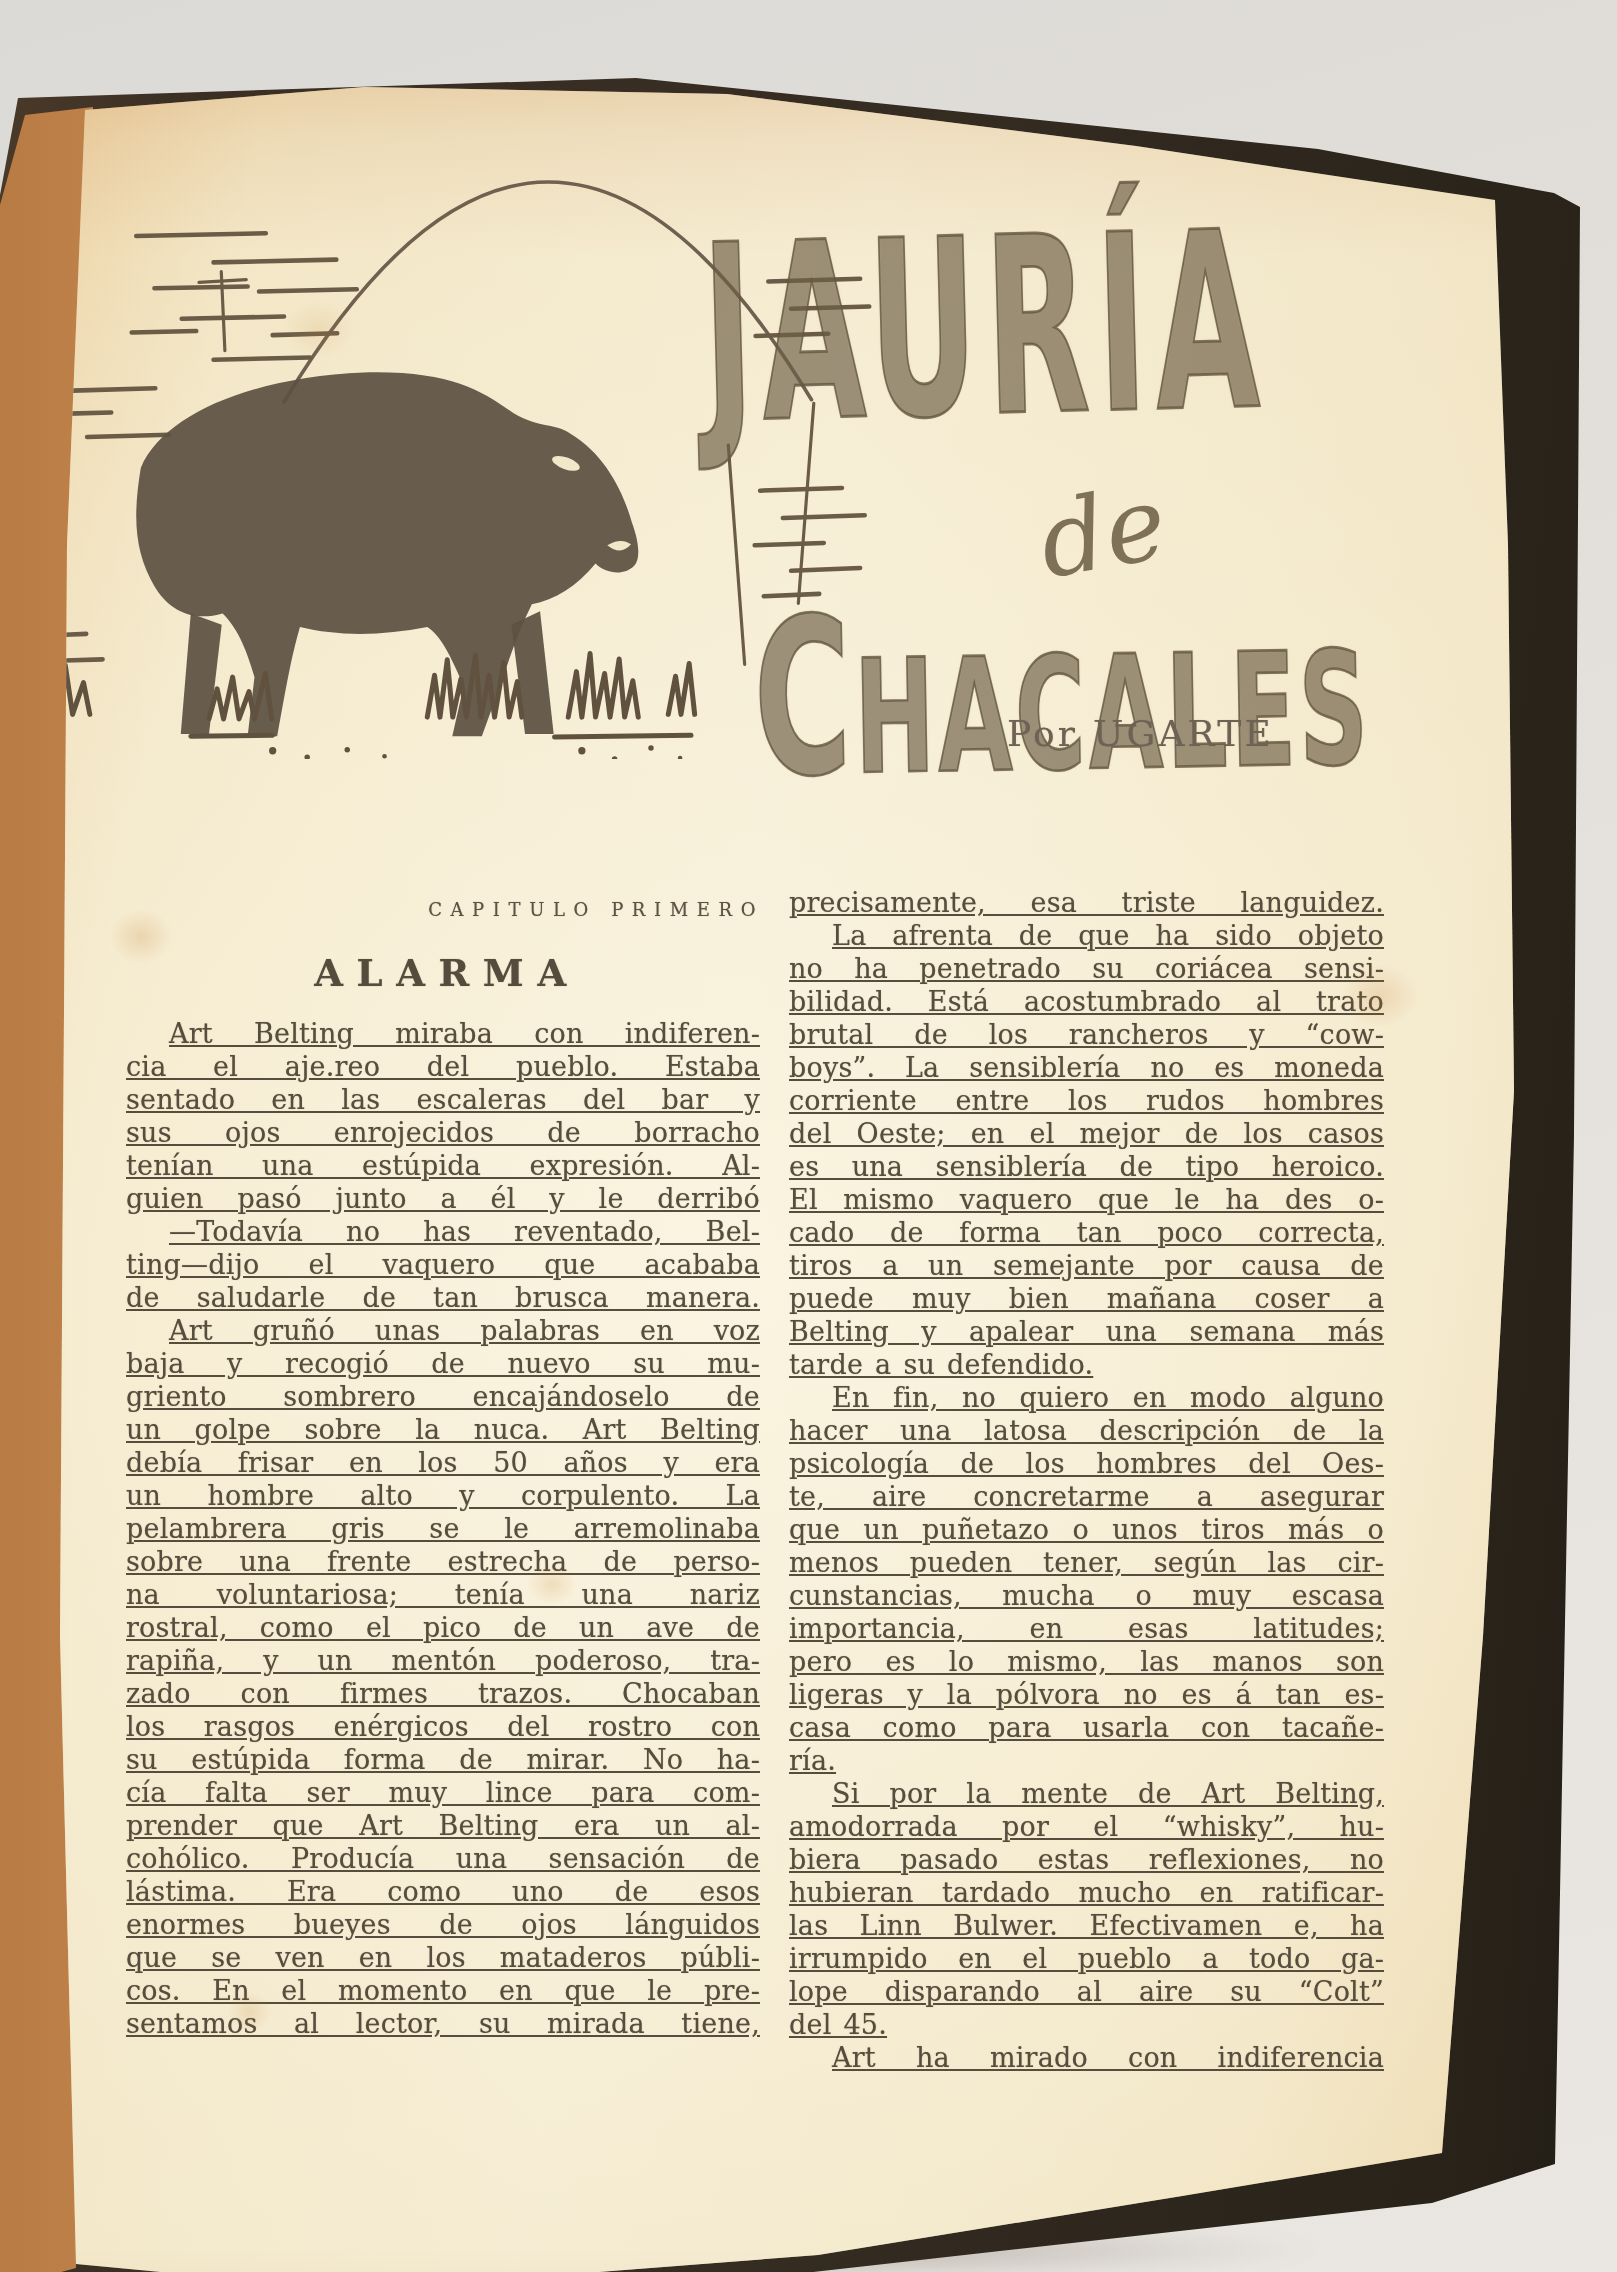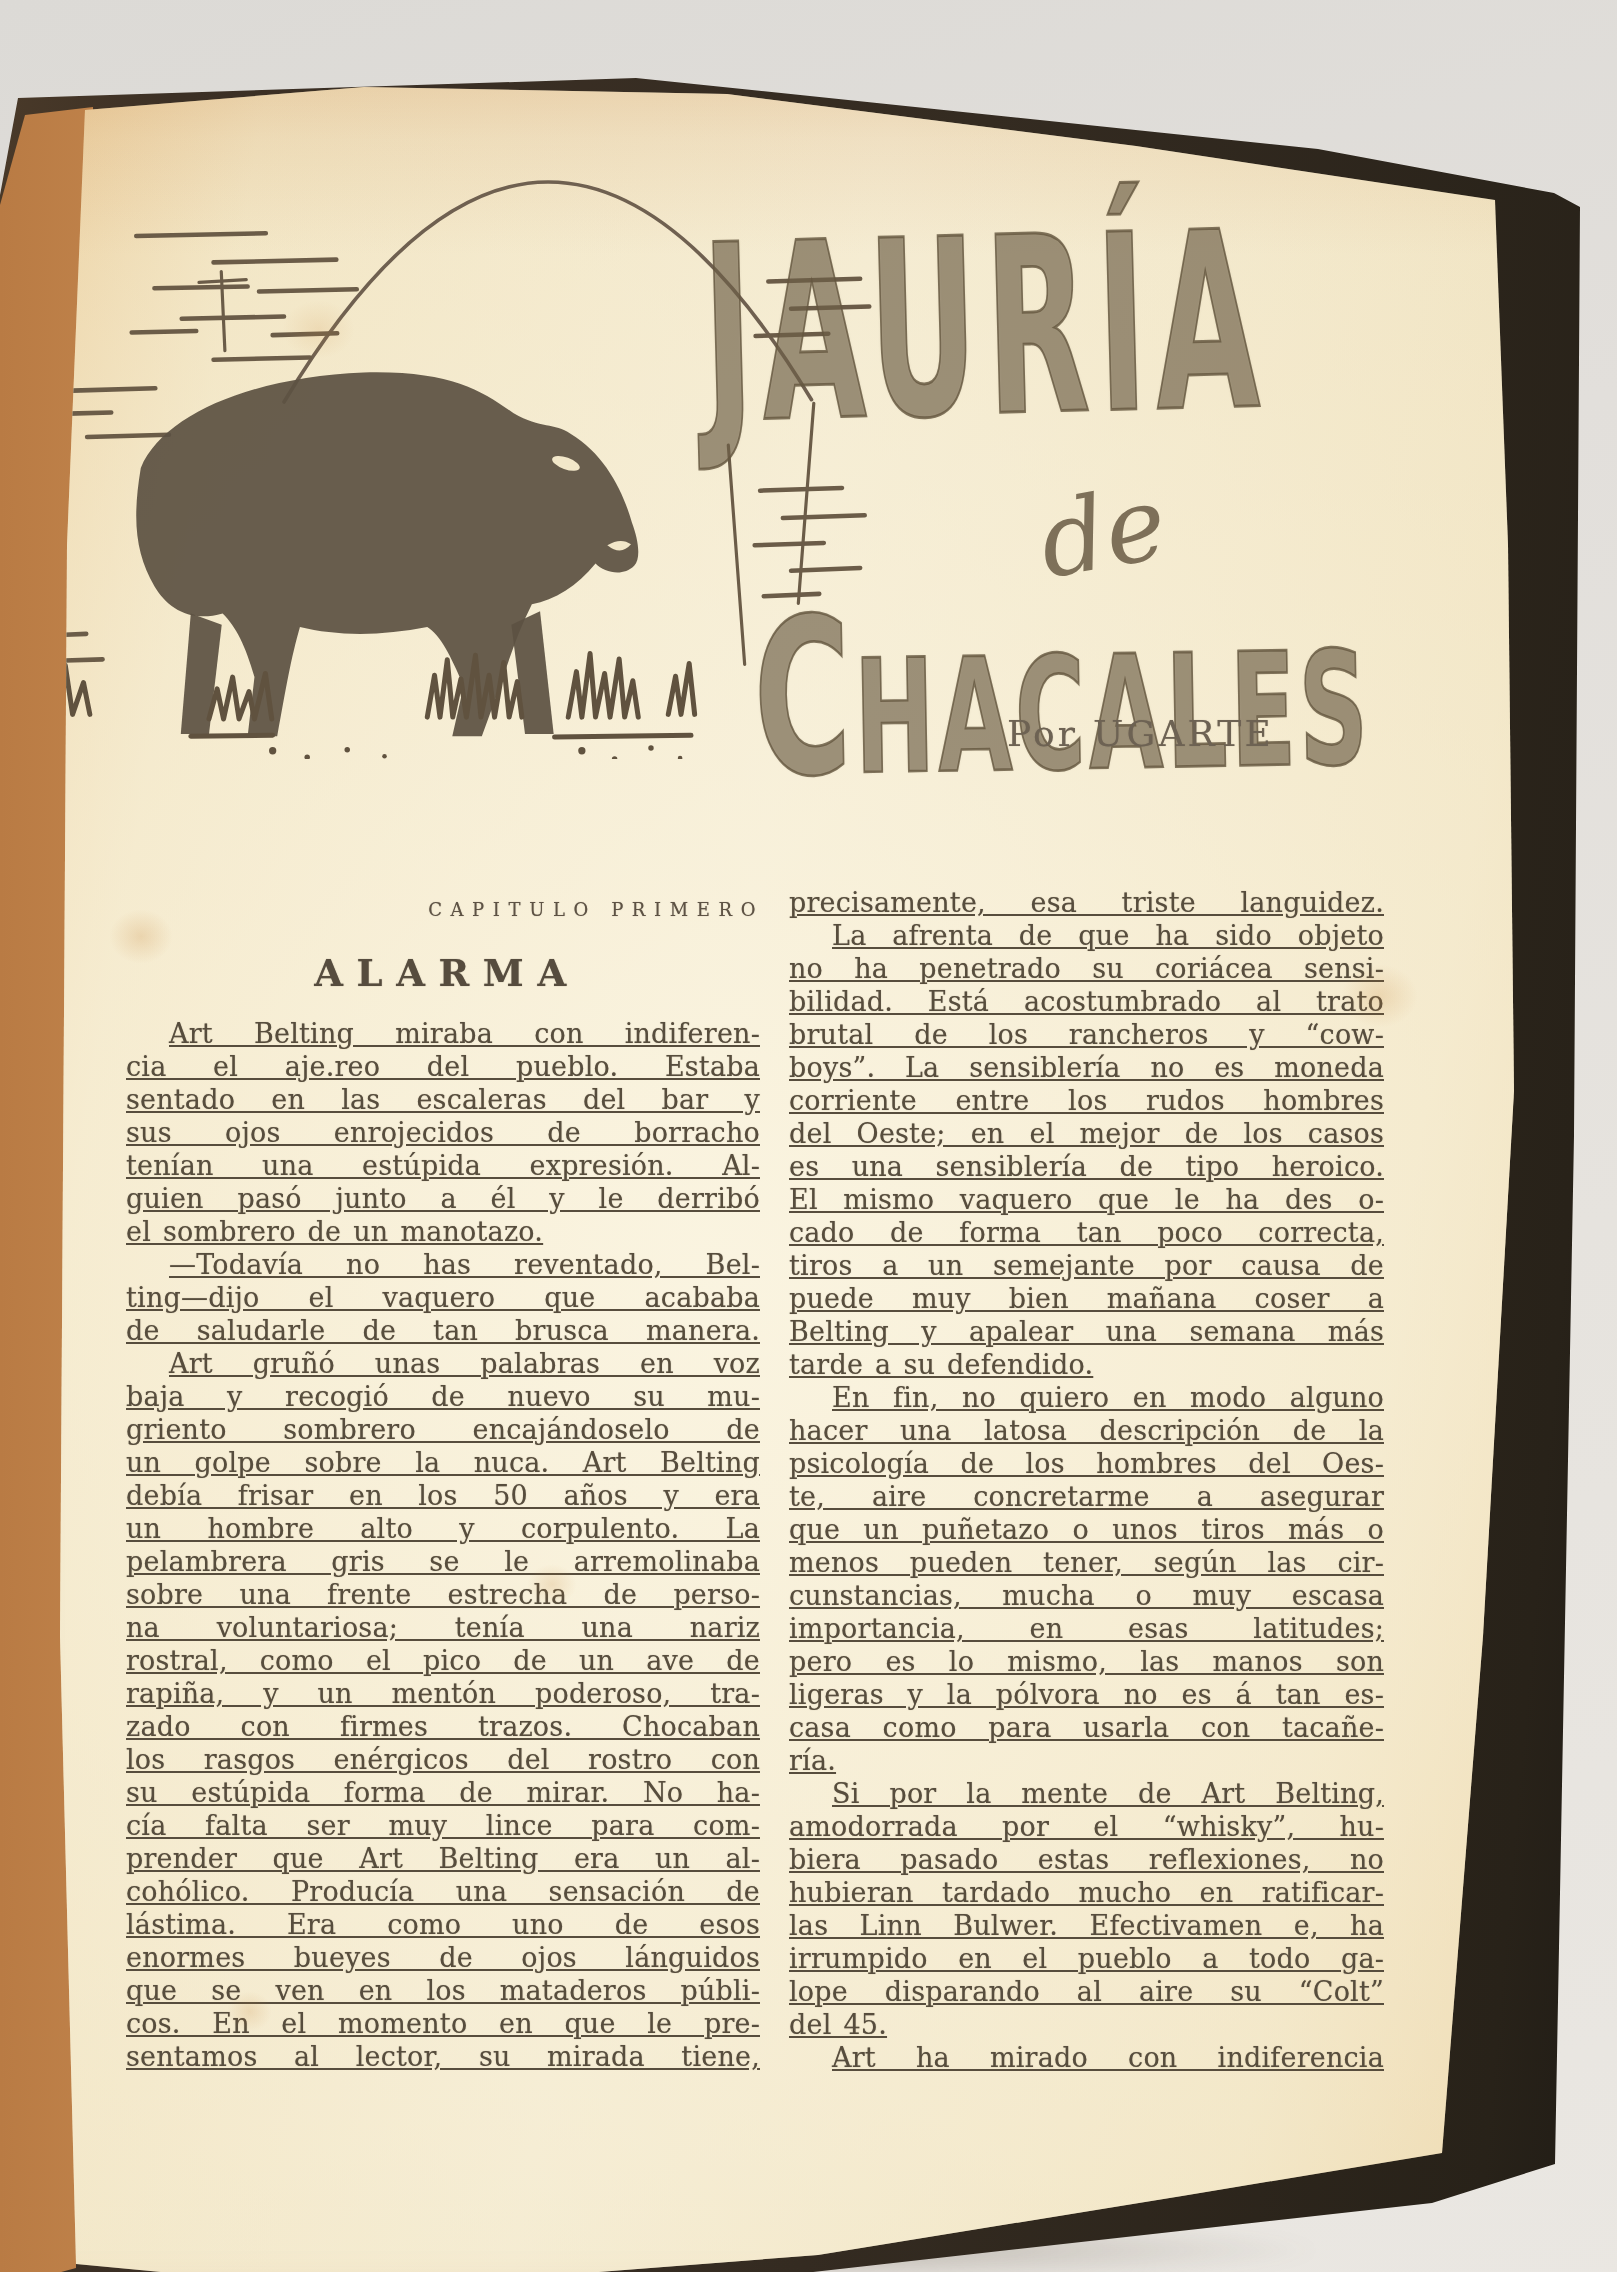--- a/index.html
+++ b/index.html
@@ -216,21 +216,20 @@
     <div class="chapter">CAPITULO PRIMERO</div>
     <div class="alarma">ALARMA</div>
 
     <div class="col col-left">
         <div class="tline ind">Art Belting miraba con indiferen-</div>
         <div class="tline">cia el aje.reo del pueblo. Estaba</div>
         <div class="tline">sentado en las escaleras del bar y</div>
         <div class="tline">sus ojos enrojecidos de borracho</div>
         <div class="tline">tenían una estúpida expresión. Al-</div>
         <div class="tline">guien pasó junto a él y le derribó</div>
-        <div class="tline nj">el sombrero de un manotazo.</div>
         <div class="tline ind">—Todavía no has reventado, Bel-</div>
         <div class="tline">ting—dijo el vaquero que acababa</div>
         <div class="tline">de saludarle de tan brusca manera.</div>
         <div class="tline ind">Art gruñó unas palabras en voz</div>
         <div class="tline">baja y recogió de nuevo su mu-</div>
         <div class="tline">griento sombrero encajándoselo de</div>
         <div class="tline">un golpe sobre la nuca. Art Belting</div>
         <div class="tline">debía frisar en los 50 años y era</div>
         <div class="tline">un hombre alto y corpulento. La</div>
         <div class="tline">pelambrera gris se le arremolinaba</div>

